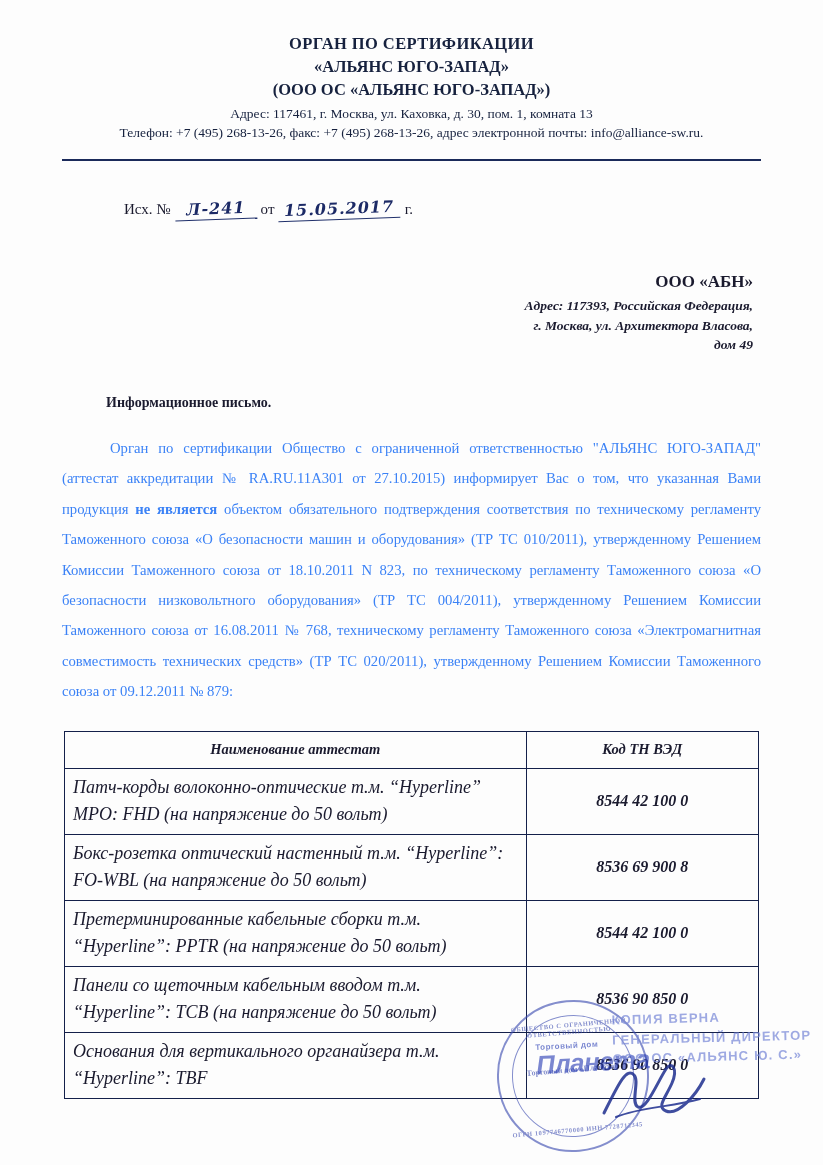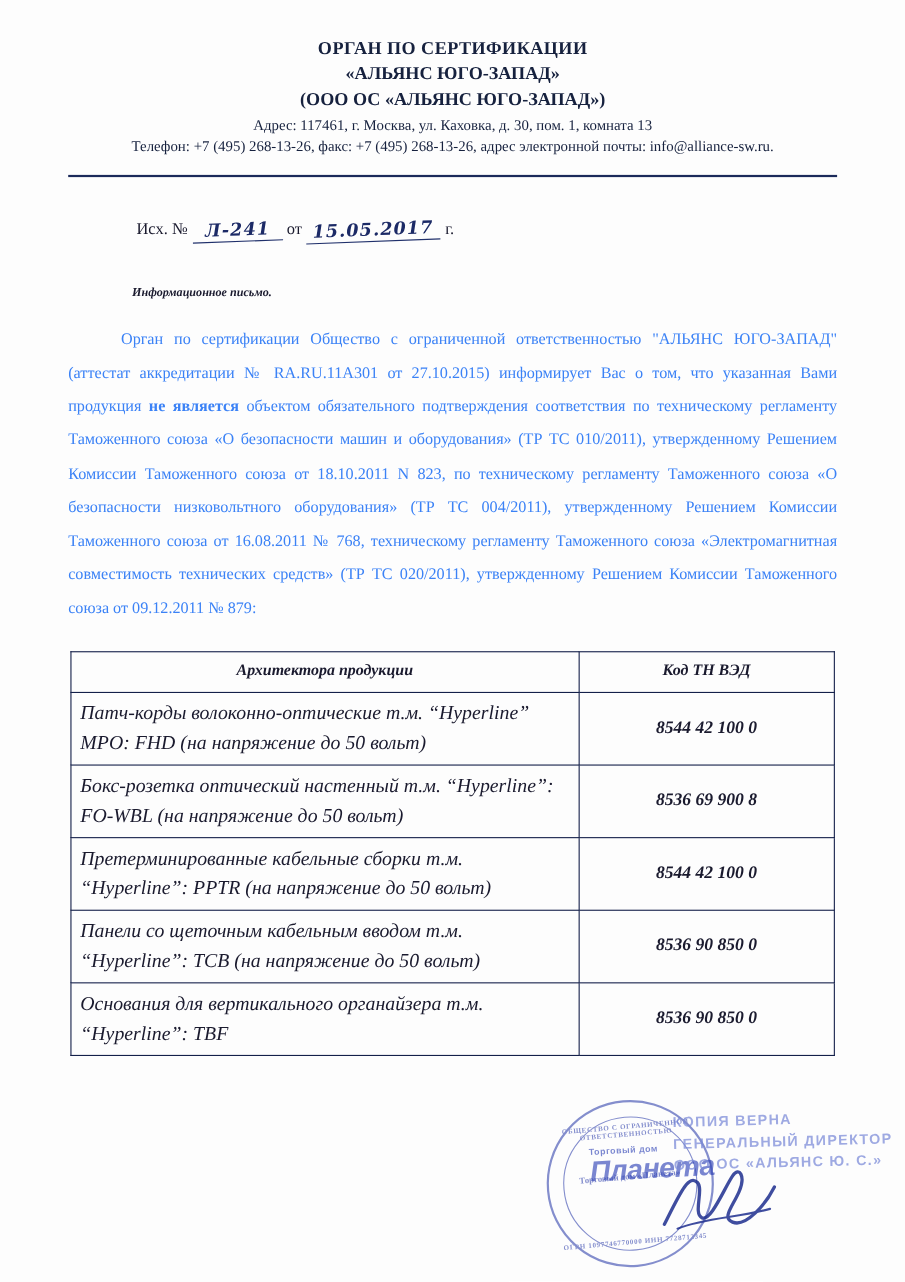--- a/index.html
+++ b/index.html
@@ -99,23 +99,22 @@
   .addressee-addr {
     font-size: 13.5px;
     font-style: italic;
     font-weight: bold;
     line-height: 1.45;
     margin-top: 4px;
   }
   
   .subject {
     margin-top: 40px;
-    margin-left: 58px;
-    font-size: 11px;
-    font-style: italic;
+    margin-left: 44px;
+    font-size: 14px;
     font-weight: bold;
   }
   
   .body-text {
     margin-top: 22px;
     font-size: 14.7px;
     line-height: 2.07;
     text-align: justify;
     text-justify: inter-word;
     color: #3b82f6;
@@ -273,38 +272,46 @@
     <hr class="rule">
 
     <div class="outgoing">
       <span>Исх. №</span>
       <span class="hand underlined">Л-241</span>
       <span>от</span>
       <span class="hand underlined">15.05.2017</span>
       <span>г.</span>
     </div>
 
+    <div class="addressee">
+      <div class="addressee-name">ООО «АБН»</div>
+      <div class="addressee-addr">
+        <div>Адрес: 117393, Российская Федерация,</div>
+        <div>г. Москва, ул. Архитектора Власова,</div>
+        <div>дом 49</div>
+      </div>
+    </div>
 
     <div class="subject">Информационное письмо.</div>
 
     <div class="body-text">
       <p>
         <span>Орган по сертификации Общество с ограниченной ответственностью "АЛЬЯНС ЮГО-ЗАПАД" (аттестат аккредитации № RA.RU.11А301 от 27.10.2015) информирует Вас о том, что указанная Вами продукция </span><b>не является</b><span> объектом обязательного подтверждения соответствия по техническому регламенту Таможенного союза «О безопасности машин и оборудования» (ТР ТС 010/2011), утвержденному Решением Комиссии Таможенного союза от 18.10.2011 N 823, по техническому  регламенту Таможенного союза «О безопасности низковольтного оборудования» (ТР ТС 004/2011), утвержденному Решением Комиссии Таможенного союза  от 16.08.2011 № 768, техническому  регламенту Таможенного союза «Электромагнитная совместимость технических средств» (ТР ТС 020/2011), утвержденному Решением Комиссии Таможенного союза  от 09.12.2011 № 879:</span>
       </p>
     </div>
 
     <div class="tbl-wrap">
       <table class="products">
         <colgroup>
             <col class="c-name">
             <col class="c-code">
           </colgroup>
         <thead>
           <tr>
-            <th>Архитектора продукции</th>
+            <th>Наименование аттестат</th>
             <th>Код ТН ВЭД</th>
           </tr>
         </thead>
         <tbody>
           <tr>
             <td class="name">Патч-корды волоконно-оптические  т.м. “Hyperline” MPO: FHD (на напряжение до 50 вольт)</td>
             <td class="code">8544 42 100 0</td>
           </tr>
           <tr>
             <td class="name">Бокс-розетка оптический настенный т.м.  “Hyperline”: FO-WBL (на напряжение до 50 вольт)</td>

